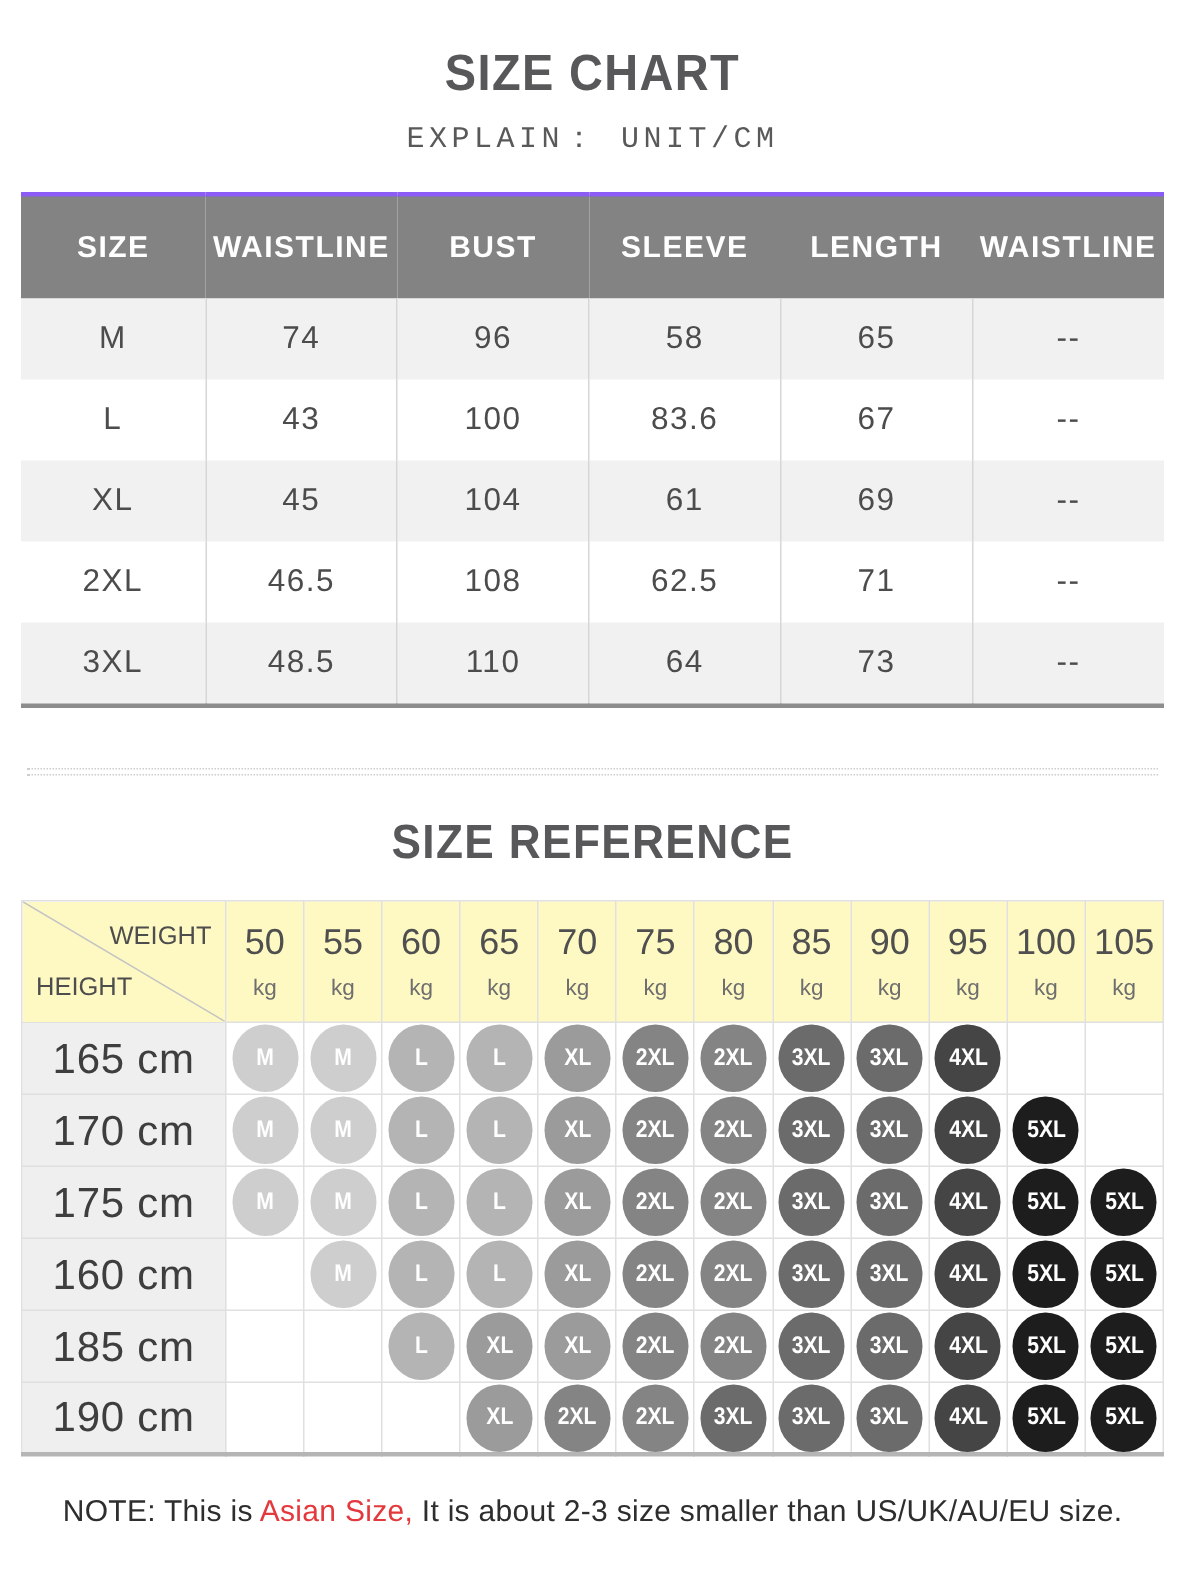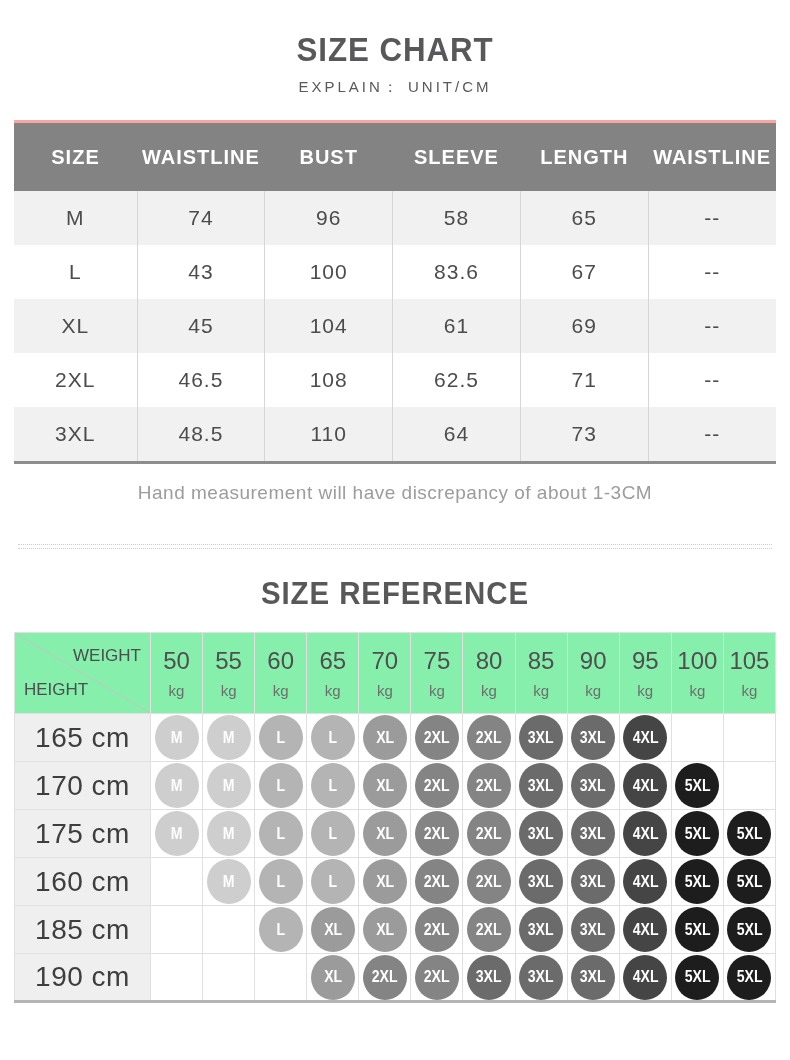--- a/index.html
+++ b/index.html
@@ -8,26 +8,26 @@
     font-family:"Liberation Sans", sans-serif;
     -webkit-font-smoothing:antialiased;
   }
   .center{text-align:center;}
 
   
   .page-title{
     margin:30px 0 0 0;font-size:34px;font-weight:bold;color:#58585a;
     letter-spacing:1px;transform:scaleX(.92);
   }
-  .subtitle{margin-top:9px;font-size:15px;color:#595959;letter-spacing:3px;}
+  .subtitle{margin-top:9px;font-size:20px;color:#595959;letter-spacing:3px;font-family:Liberation Mono, monospace;}
 
   
   table.size-table{
     width:762px;margin:23px auto 0;border-collapse:collapse;table-layout:fixed;
-    border-top:3px solid #fca5a5;border-bottom:3px solid #8d8d8d;
+    border-top:3px solid #8b5cf6;border-bottom:3px solid #8d8d8d;
   }
   .size-table col.c0{width:123px;}
   .size-table thead th{
     background:#838383;color:#ffffff;height:66px;font-size:20px;font-weight:bold;
     letter-spacing:1px;text-align:center;
   }
   .size-table tbody td{
     height:52px;text-align:center;font-size:21px;color:#4c4c4c;letter-spacing:1px;
   }
   .size-table tbody td + td{border-left:1px solid #d6d6d6;}
@@ -46,21 +46,21 @@
     letter-spacing:1px;transform:scaleX(.92);
   }
 
   
   table.ref-table{
     width:762px;margin:20px auto 0;border-collapse:collapse;table-layout:fixed;
     border:1px solid #c9c9c9;border-bottom:3px solid #b5b5b5;
   }
   .ref-table col.label-col{width:136px;}
   .ref-table th,.ref-table td{border:1px solid #e0e0e0;padding:0;}
-  .ref-table thead th{background:#86efac;height:80px;vertical-align:middle;text-align:center;}
+  .ref-table thead th{background:#fef9c3;height:80px;vertical-align:middle;text-align:center;}
   .w-num{font-size:24px;color:#4f4f4f;line-height:1.05;font-weight:normal;}
   .w-unit{font-size:15px;color:#6e6e6e;line-height:1.05;margin-top:10px;font-weight:normal;}
   .corner{position:relative;background:#f0efef;}
   .corner svg{position:absolute;left:0;top:0;width:100%;height:100%;display:block;}
   .corner .wt{position:absolute;top:13px;right:9px;font-size:17px;color:#4d4d4d;font-weight:normal;}
   .corner .ht{position:absolute;bottom:13px;left:9px;font-size:17px;color:#4d4d4d;font-weight:normal;}
   .ref-table tbody tr{height:48px;}
   .ref-table tbody td{text-align:center;vertical-align:middle;background:#ffffff;}
   .ref-table tbody td.h-label{background:#f0efef;font-size:28px;color:#3e3e3e;letter-spacing:.5px;}
   .circle{
@@ -135,21 +135,20 @@
           <td>3XL</td>
           <td>48.5</td>
           <td>110</td>
           <td>64</td>
           <td>73</td>
           <td>--</td>
         </tr>
       </tbody>
   </table>
 
-  <div class="measure-note">Hand measurement will have discrepancy of about 1-3CM</div>
 </div>
 
 <div class="divider"></div>
 
 <div class="center">
   <h2 class="reference-title">SIZE REFERENCE</h2>
 
   <table class="ref-table">
     <colgroup>
       <col class="label-col">
@@ -438,13 +437,16 @@
           <td><span class="circle" style="background: rgb(29, 29, 29);">
               <span class="circle-text">5XL</span>
             </span></td>
           <td><span class="circle" style="background: rgb(29, 29, 29);">
               <span class="circle-text">5XL</span>
             </span></td>
         </tr>
       </tbody>
   </table>
 
+  <div class="footer-note">
+    <span>NOTE: This is </span><span class="red">Asian Size,</span><span> It is about 2-3 size smaller than US/UK/AU/EU size.</span>
+  </div>
 </div>
 
 </body></html>

